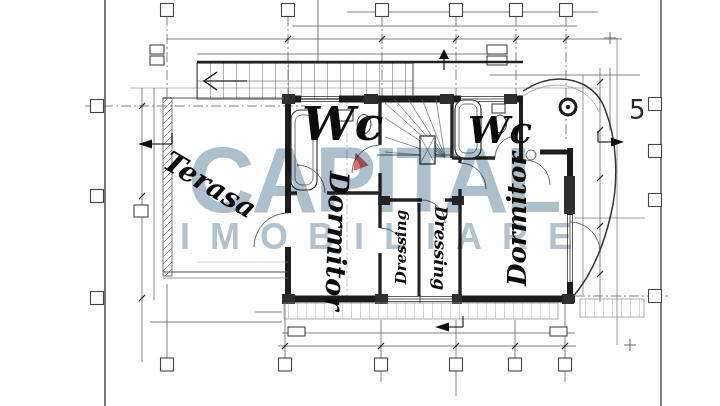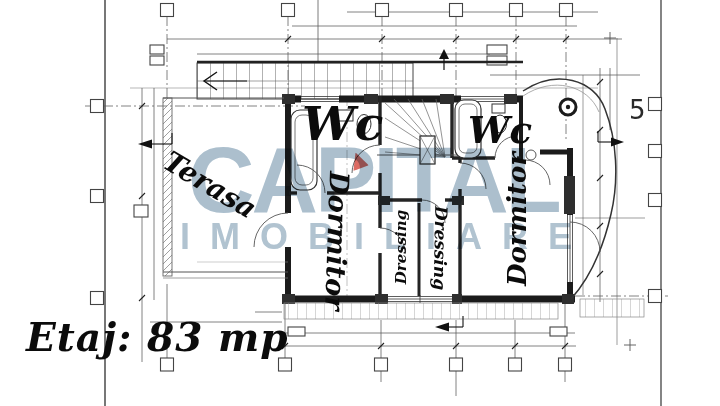--- a/index.html
+++ b/index.html
@@ -289,15 +289,14 @@
   <div class="wm-tittle"></div>
 
   <div class="lbl lbl-terasa">Terasa</div>
   <div class="lbl lbl-wc-left">Wc</div>
   <div class="lbl lbl-wc-right">Wc</div>
   <div class="lbl lbl-dorm-left">Dormitor</div>
   <div class="lbl lbl-dress-left">Dressing</div>
   <div class="lbl lbl-dress-right">Dressing</div>
   <div class="lbl lbl-dorm-right">Dormitor</div>
 
-  <div class="lbl lbl-area">Etaj: 83 mp</div>
   <div class="lbl lbl-grid5">5</div>
 </div>
 
 </body></html>

